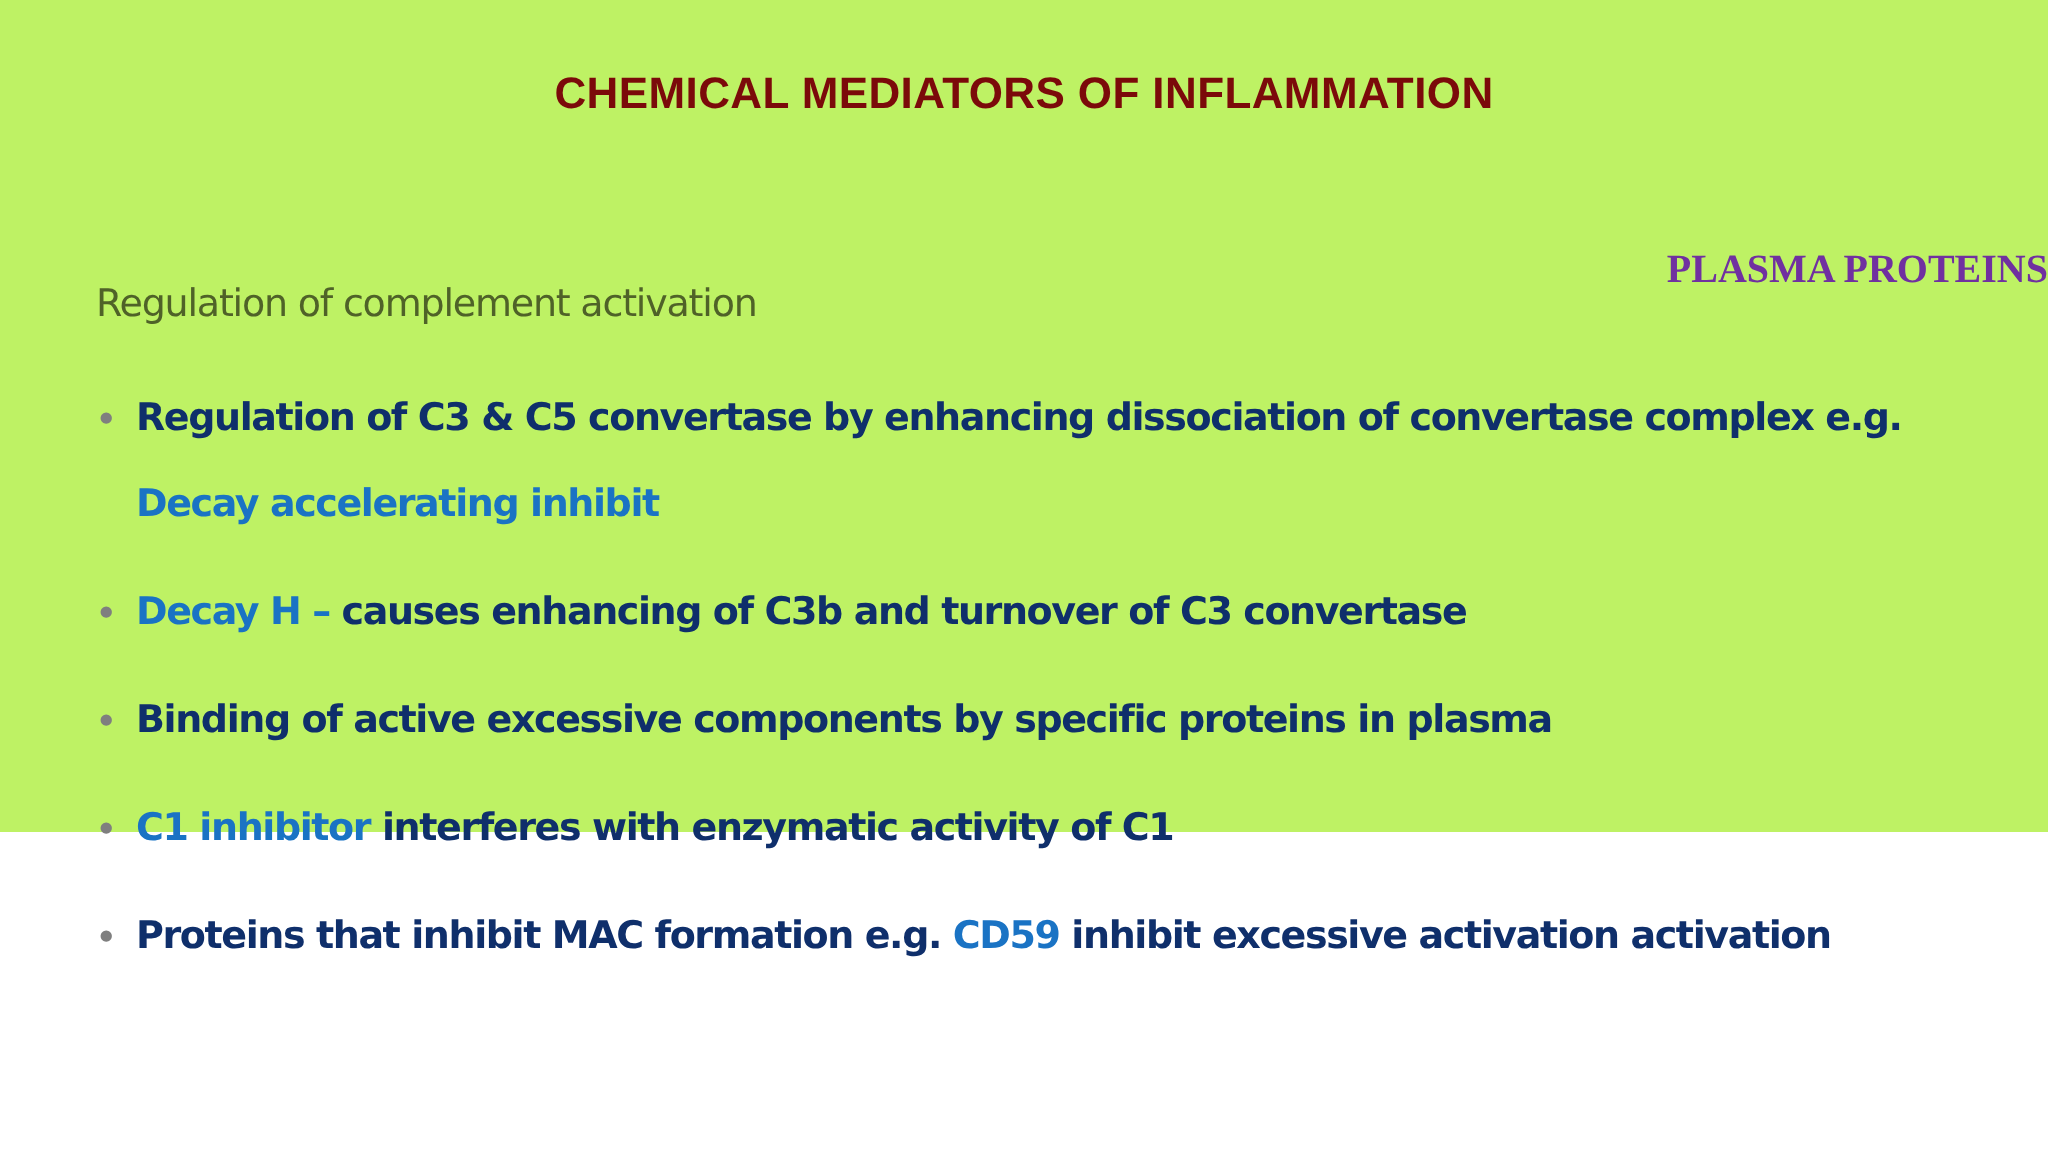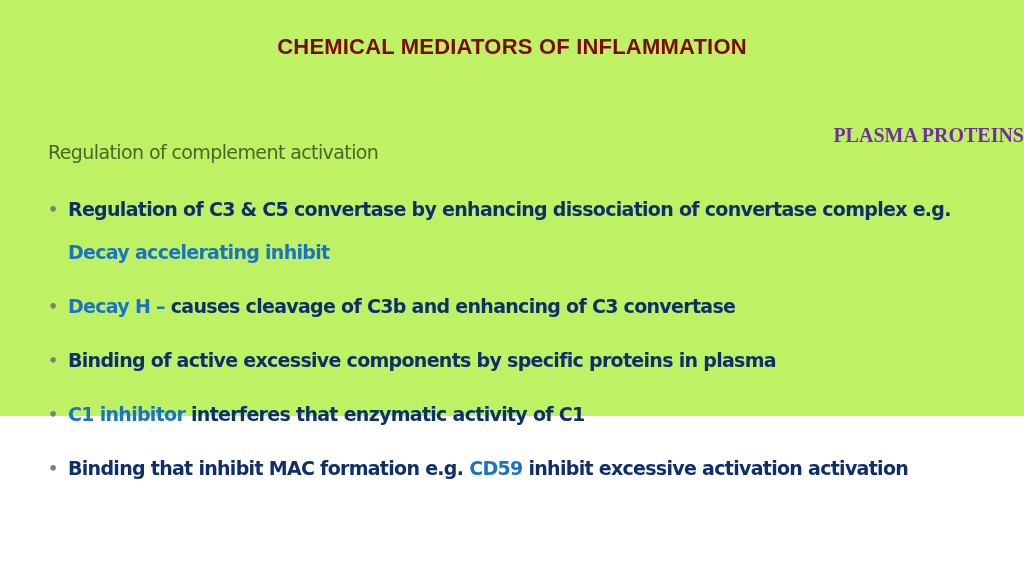--- a/index.html
+++ b/index.html
@@ -91,28 +91,28 @@
   <div class="subtitle">PLASMA PROTEINS</div>
   <div class="section-heading">Regulation of complement activation</div>
 
   <ul class="bullets">
     <li class="bullet b1">
       <span class="dot">•</span>
       <span>Regulation of C3 &amp; C5 convertase by enhancing dissociation of convertase complex e.g. </span><span class="hl">Decay accelerating inhibit</span>
     </li>
     <li class="bullet">
       <span class="dot">•</span>
-      <span class="hl">Decay H –</span><span> causes cleavage of C3b and enhancing of C3 convertase</span>
+      <span class="hl">Decay H –</span><span> causes enhancing of C3b and turnover of C3 convertase</span>
     </li>
     <li class="bullet">
       <span class="dot">•</span>
       <span>Binding of active excessive components by specific proteins in plasma</span>
     </li>
     <li class="bullet">
       <span class="dot">•</span>
-      <span class="hl">C1 inhibitor</span><span> interferes that enzymatic activity of C1</span>
+      <span class="hl">C1 inhibitor</span><span> interferes with enzymatic activity of C1</span>
     </li>
     <li class="bullet">
       <span class="dot">•</span>
-      <span>Binding that inhibit MAC formation e.g. </span><span class="hl">CD59</span><span> inhibit excessive activation activation</span>
+      <span>Proteins that inhibit MAC formation e.g. </span><span class="hl">CD59</span><span> inhibit excessive activation activation</span>
     </li>
   </ul>
 </div>
 
 </body></html>

